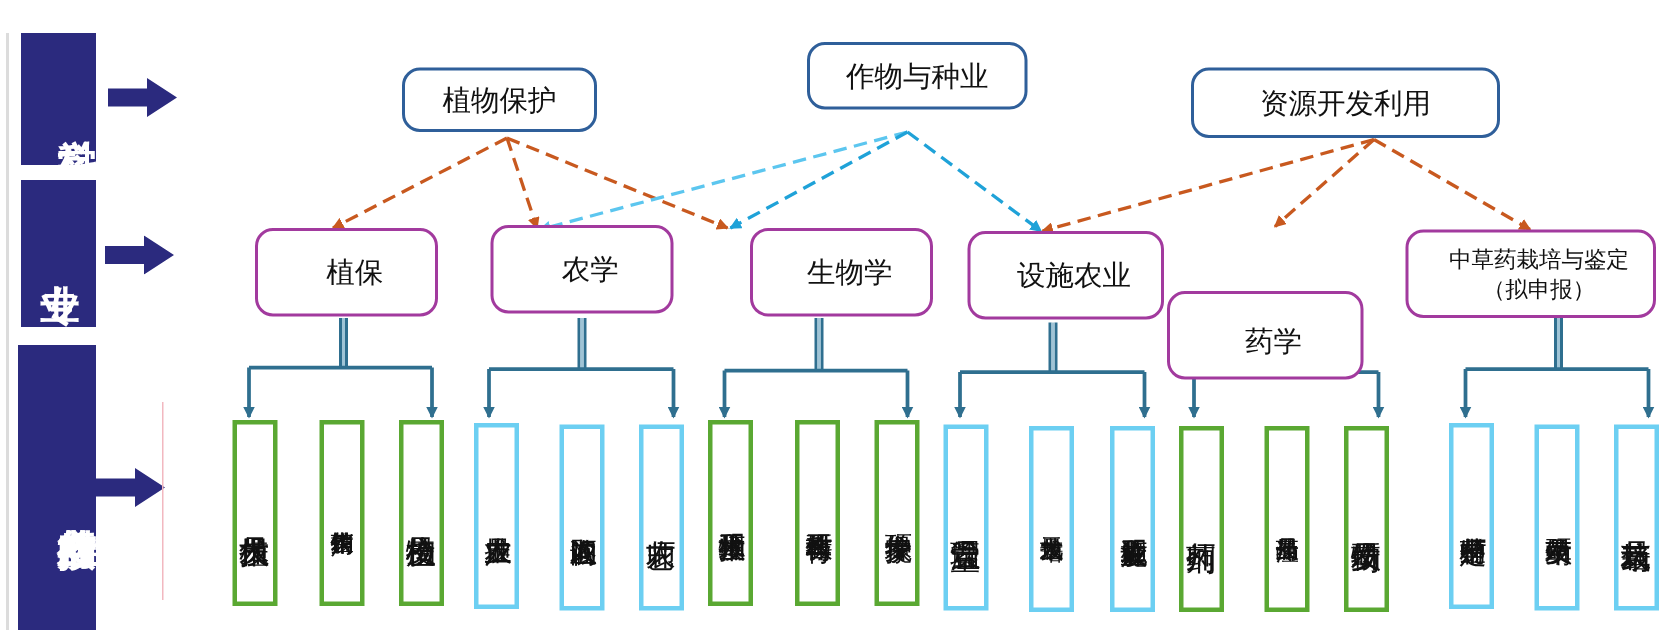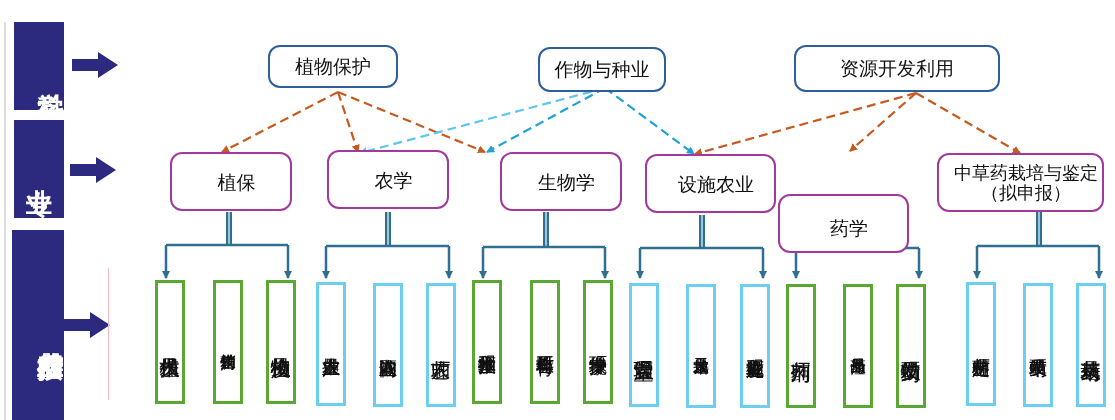--- a/index.html
+++ b/index.html
@@ -11,21 +11,21 @@
              writing-mode:vertical-rl; text-orientation:upright; letter-spacing:0; }
   .cat-arrow { position:absolute; width:46px; height:26px; }
   .disc-box { position:absolute; border:2.5px solid #2f5f9a; border-radius:12px; background:#fff;
               display:flex; align-items:center; justify-content:center;
               font-family:"DejaVu Serif","Liberation Serif",serif; font-size:19px; color:#111;
               box-sizing:border-box;text-align:right; }
   .major-box { position:absolute; border:2px solid #a23a9e; border-radius:12px; background:#fff;
                display:flex; flex-direction:column; align-items:center; justify-content:center;
                font-family:"DejaVu Serif","Liberation Serif",serif; font-size:19px; color:#111;
                box-sizing:border-box; text-align:center; line-height:24px;padding-left:11px; }
-  .major-box.small { font-size:18px; line-height:20px;text-align:right; }
+  .major-box.small { font-size:15px; line-height:20px;text-align:right; }
   .job-box { position:absolute; top:280px; height:124px; width:30px; box-sizing:border-box;
              background:#fff; display:flex; justify-content:center; align-items:center;
              font-family:"DejaVu Sans","Liberation Sans",sans-serif; color:#111;
              writing-mode:vertical-rl; text-orientation:upright; overflow:hidden; }
   .job-box.green { border:3px solid #5aa832; }
   .job-box.blue { border:3px solid #6ccff2; }
   .job-box.f20 { font-size:20px; line-height:22px; }
   .job-box.f18 { font-size:18px; line-height:20px; }
   .job-box.f15 { font-size:15.5px; line-height:18px; }
   svg.conn { position:absolute; left:0; top:0; }
@@ -120,21 +120,21 @@
       <path d="M1039,212 V246" stroke="#9fc4d6" stroke-width="2"></path>
       <path d="M977,246 H1099" stroke="#2f6f8f" stroke-width="2.5"></path>
       <line x1="977" y1="246" x2="977" y2="278" stroke="#2f6f8f" stroke-width="2.5" marker-end="url(#m-tree)"></line>
       <line x1="1099" y1="246" x2="1099" y2="278" stroke="#2f6f8f" stroke-width="2.5" marker-end="url(#m-tree)"></line>
     </g>
   </svg>
 
 <div class="disc-box" id="disc-plant-protection" style="left:268px;top:45px;width:130px;height:43px;">
   <span>植物保护</span>
 </div>
-<div class="disc-box" id="disc-crop-seed" style="left:538px;top:47px;width:128px;height:45px;font-family:Liberation Serif, serif;">
+<div class="disc-box" id="disc-crop-seed" style="left:538px;top:28px;width:147px;height:45px;font-family:Liberation Serif, serif;">
   <span>作物与种业</span>
 </div>
 <div class="disc-box" id="disc-resource-dev" style="left:794px;top:45px;width:206px;height:47px;border-radius:12px;">
   <span>资源开发利用</span>
 </div>
 
 <div class="major-box" id="major-zhibao" style="left:170px;top:152px;width:122px;height:59px;">
   <span>植保</span>
 </div>
 <div class="major-box" id="major-nongxue" style="left:327px;top:150px;width:122px;height:59px;">

